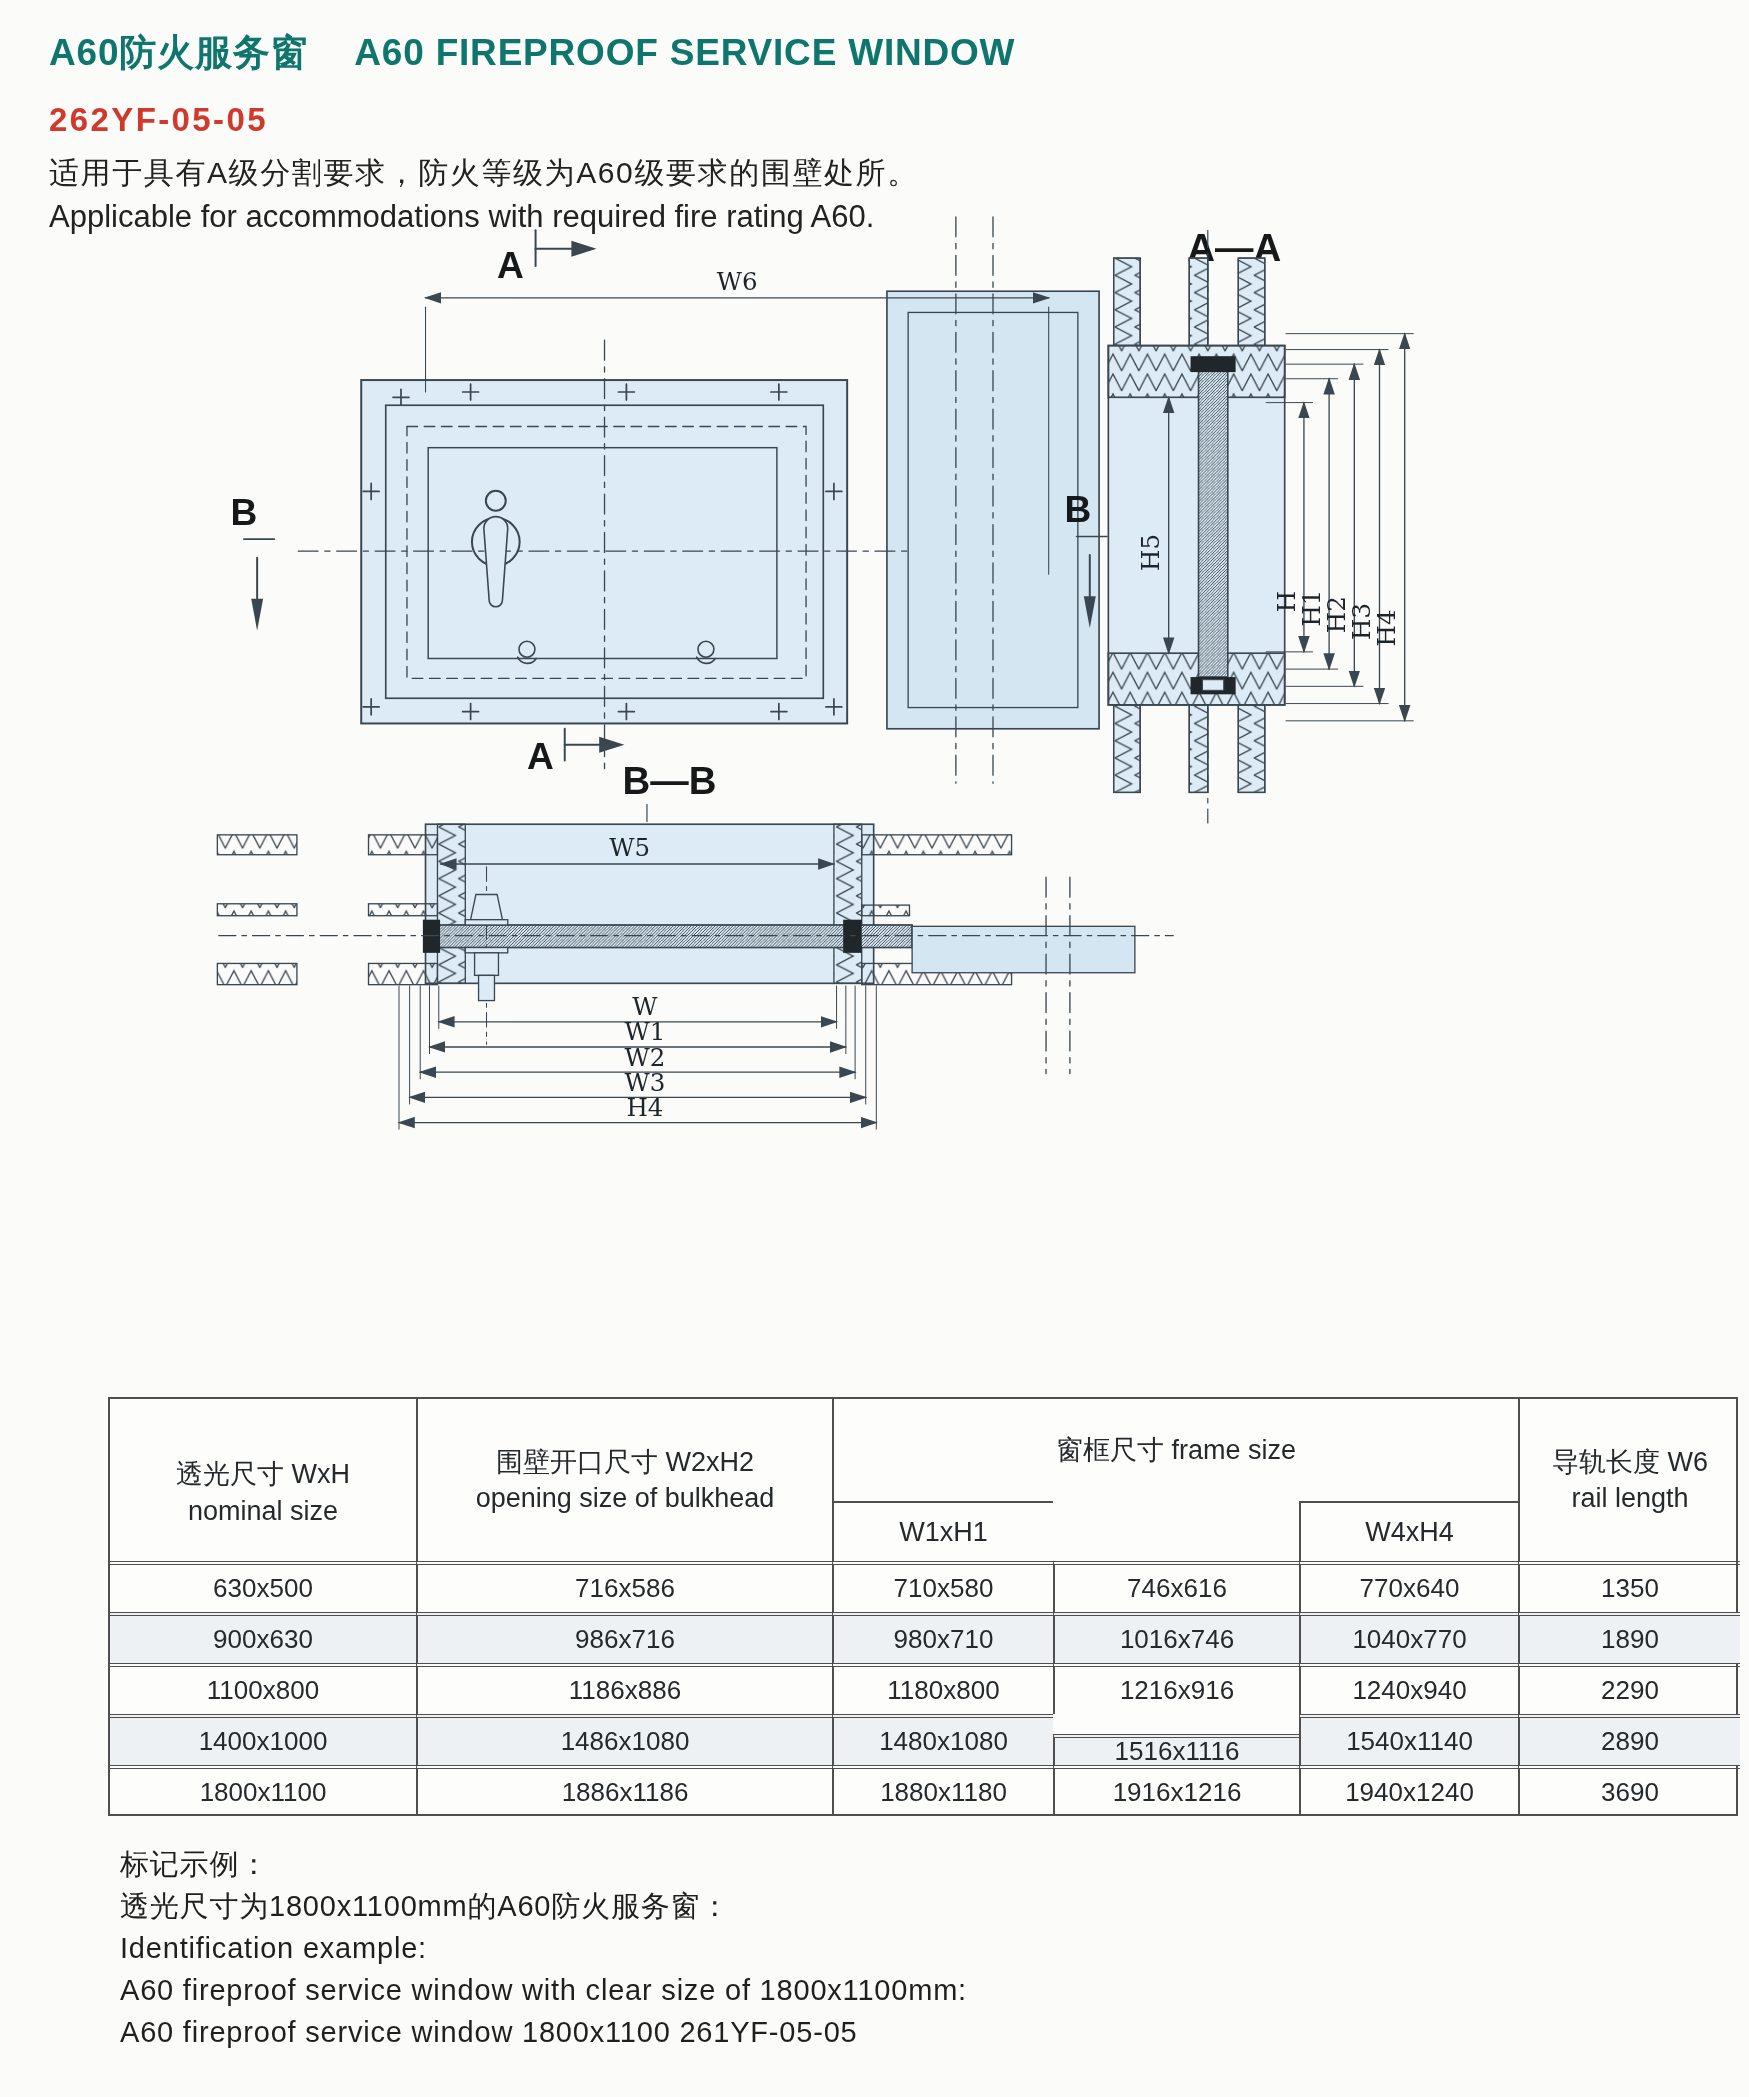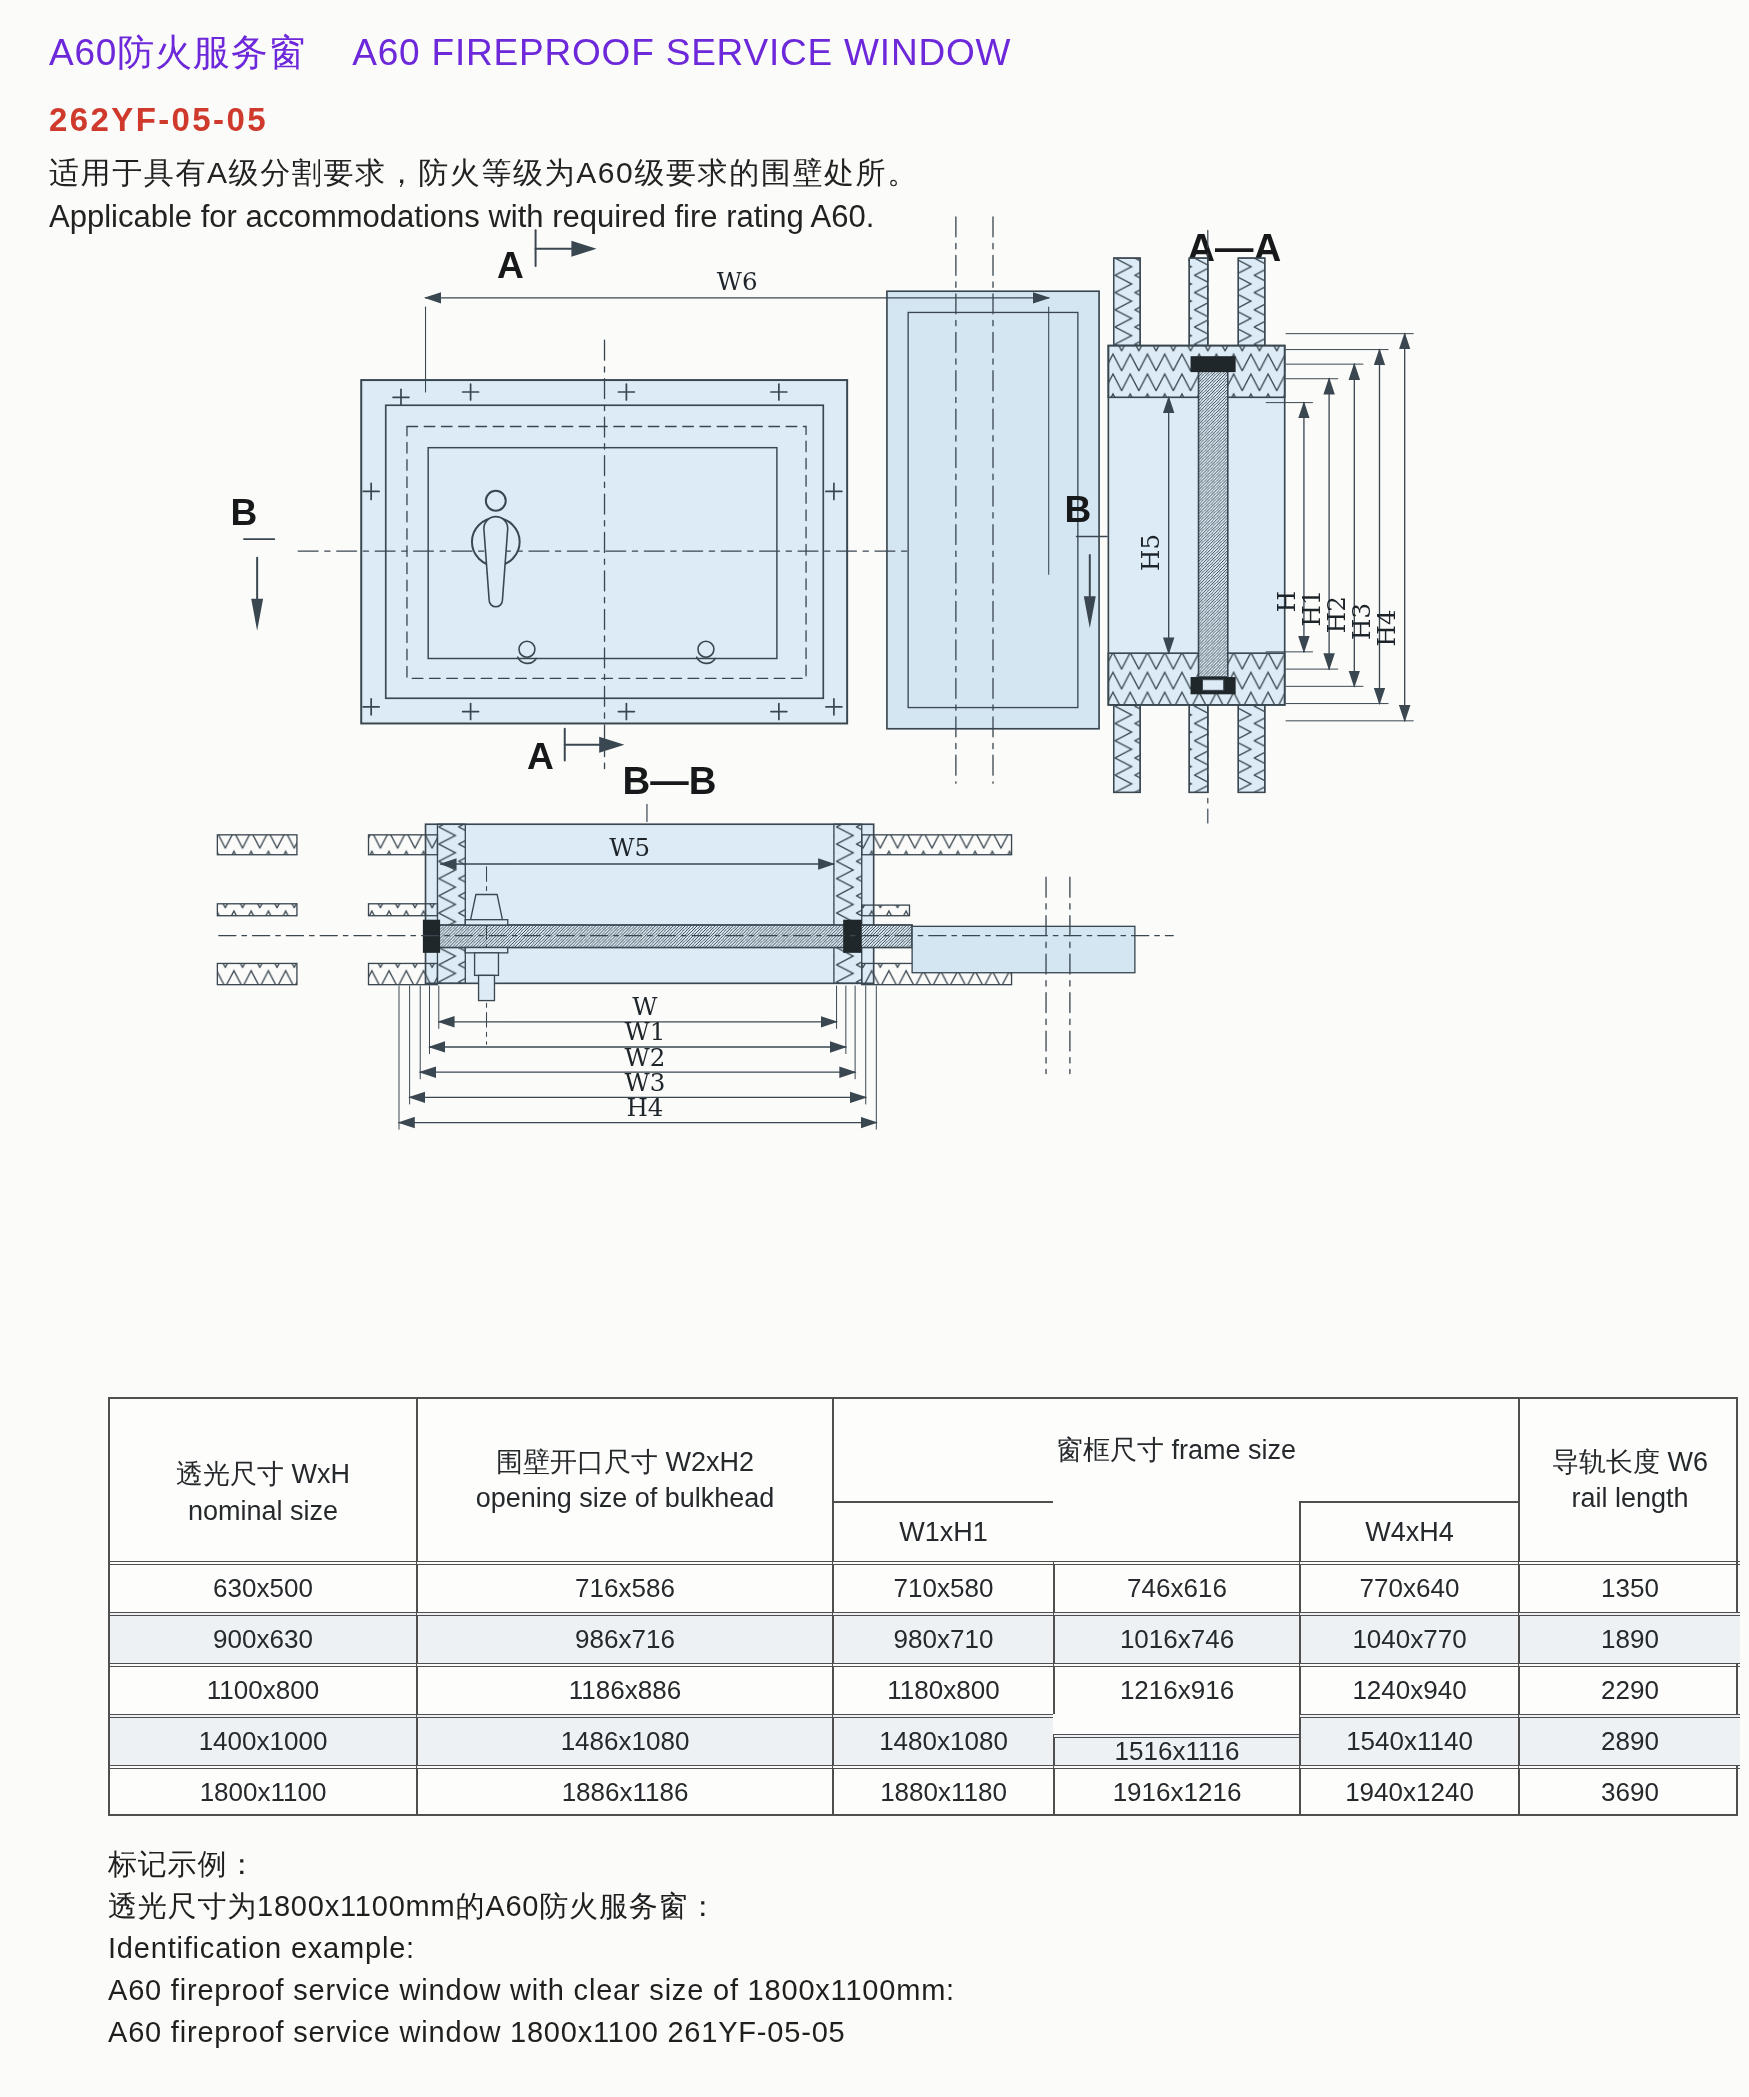--- a/index.html
+++ b/index.html
@@ -9,21 +9,21 @@
     --tb:#4f4f4f;
     --ink:#1d1d1d;
   }
   *{box-sizing:border-box;}
   html,body{margin:0;padding:0;}
   body{
     width:1750px;height:2097px;position:relative;
     background:#fbfbfa;color:var(--ink);
     font-family:"Liberation Sans","DejaVu Sans",sans-serif;
   }
-  .hdr{position:absolute;left:49px;top:28px;font-size:37px;font-weight:400;letter-spacing:0.8px;color:#6d28d9;white-space:nowrap;}
+  .hdr{position:absolute;left:49px;top:28px;font-size:37px;font-weight:700;letter-spacing:0.8px;color:#0f766e;white-space:nowrap;}
   .hdr .gap{display:inline-block;width:46px;}
   .model{position:absolute;left:49px;top:101px;font-size:33px;font-weight:700;letter-spacing:2.4px;color:#cf3a2c;}
   .desc-zh{position:absolute;left:49px;top:153px;font-size:30px;letter-spacing:1.6px;color:#222;}
   .desc-en{position:absolute;left:49px;top:199px;font-size:31px;color:#222;}
 
   svg text{fill:#222;}
   .dimlbl{font-family:"DejaVu Serif","Liberation Serif",serif;font-size:37px;fill:#1d242a;}
   .seclbl{font-family:"Liberation Sans",sans-serif;font-size:58px;font-weight:600;fill:#16181a;}
   .mklbl{font-family:"Liberation Sans",sans-serif;font-size:56px;font-weight:600;fill:#16181a;}
 
@@ -37,21 +37,21 @@
     font-size:26px;color:#26292c;background:#fdfdfc;
   }
   .tbl .c{display:flex;align-items:center;justify-content:center;text-align:center;flex-direction:column;line-height:1.35;padding:1.6px 3.2px;}
   .tbl .bl{border-left:2.4px solid var(--tb);}
   .tbl .bt{border-top:2.4px solid var(--tb);}
   .tbl .btd{border-top:4.7px double var(--tb);}
   .tbl .tint{background:#edf1f3;}
   .tbl .h{font-size:27px;}
 
   .example{position:absolute;left:108px;top:1843px;font-size:29px;line-height:42px;color:#1f1f1f;letter-spacing:0.8px;}
-  .example div{white-space:nowrap;}
+  .example div{white-space:nowrap;margin-left:12px;}
 </style>
 </head>
 <body>
 
 <div class="hdr">
   <span>A60防火服务窗</span><span class="gap"></span><span>A60 FIREPROOF SERVICE WINDOW</span>
 </div>
 <div class="model">262YF-05-05</div>
 <div class="desc-zh">适用于具有A级分割要求，防火等级为A60级要求的围壁处所。</div>
 <div class="desc-en">Applicable for accommodations with required fire rating A60.</div>

